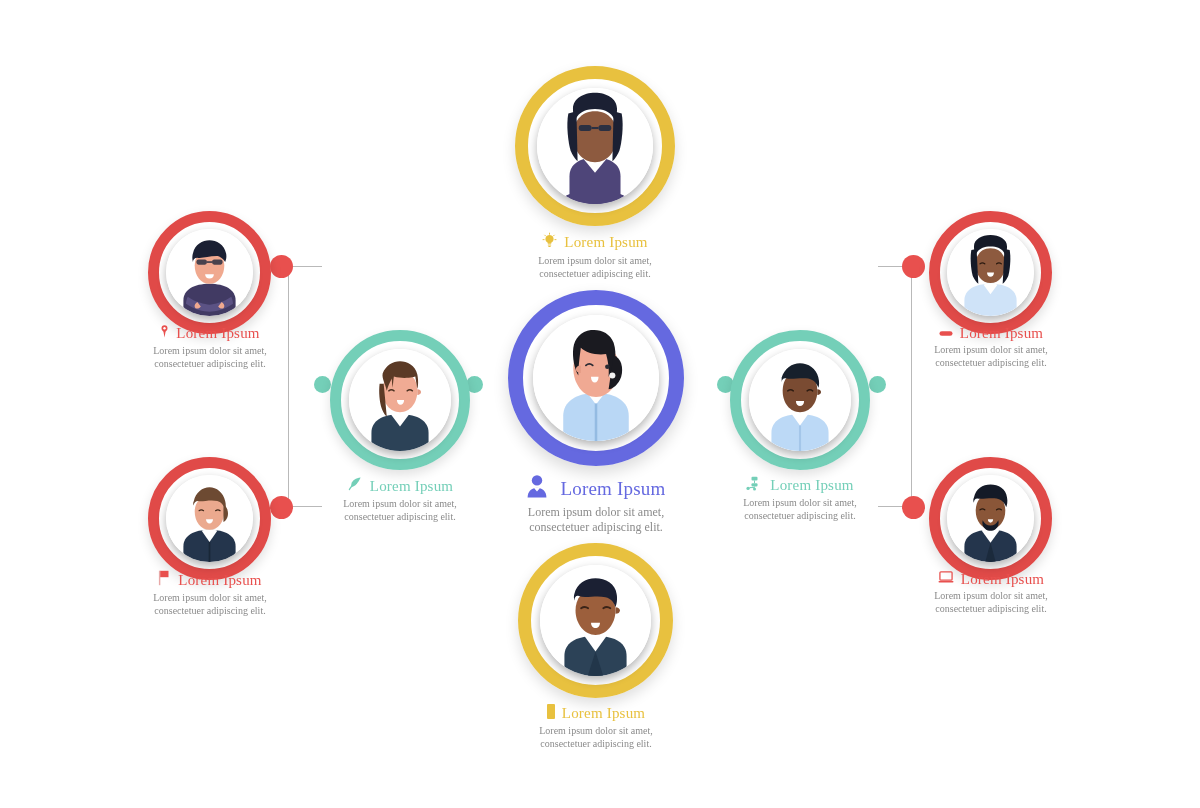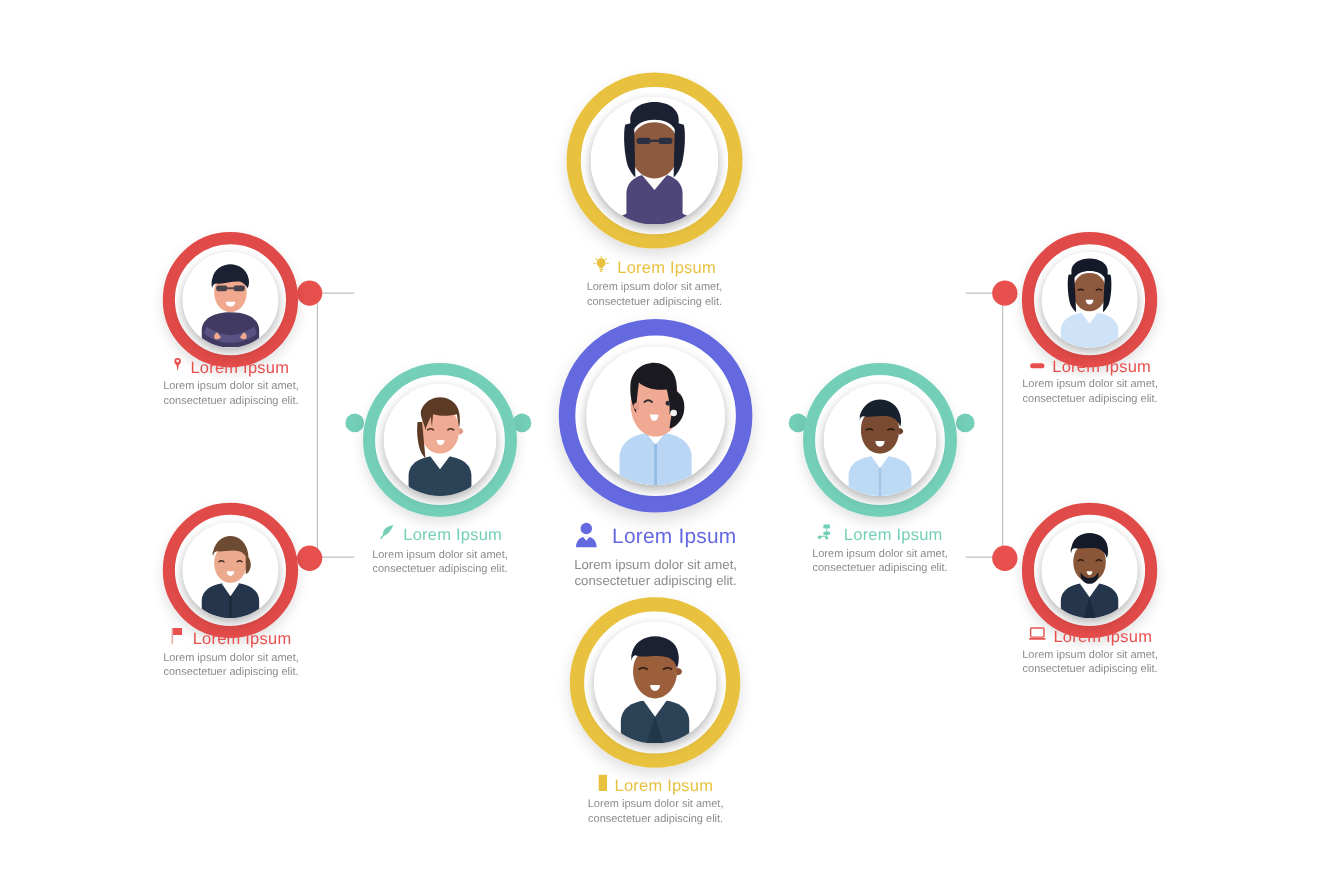--- a/index.html
+++ b/index.html
@@ -1,19 +1,19 @@
 <!DOCTYPE html>
 <html><head>
 <meta charset="utf-8">
 <style>
   * { margin:0; padding:0; box-sizing:border-box; }
   html,body { width:1200px; height:808px; background:#ffffff; overflow:hidden; }
   body { font-family:"Liberation Sans", sans-serif; }
 
-  #stage { position:relative; width:1200px; height:596px; background:#fff; }
+  #stage { position:relative; width:1200px; height:596px; background:#fff;font-family:Liberation Serif, serif; }
 
   
   .bracket { position:absolute; border:1px solid #b9b9b9; background:transparent; }
   .bracket.left  { border-right:none; }
   .bracket.right { border-left:none; }
 
   .dot { position:absolute; border-radius:50%; }
 
   
   .node { position:absolute; }

